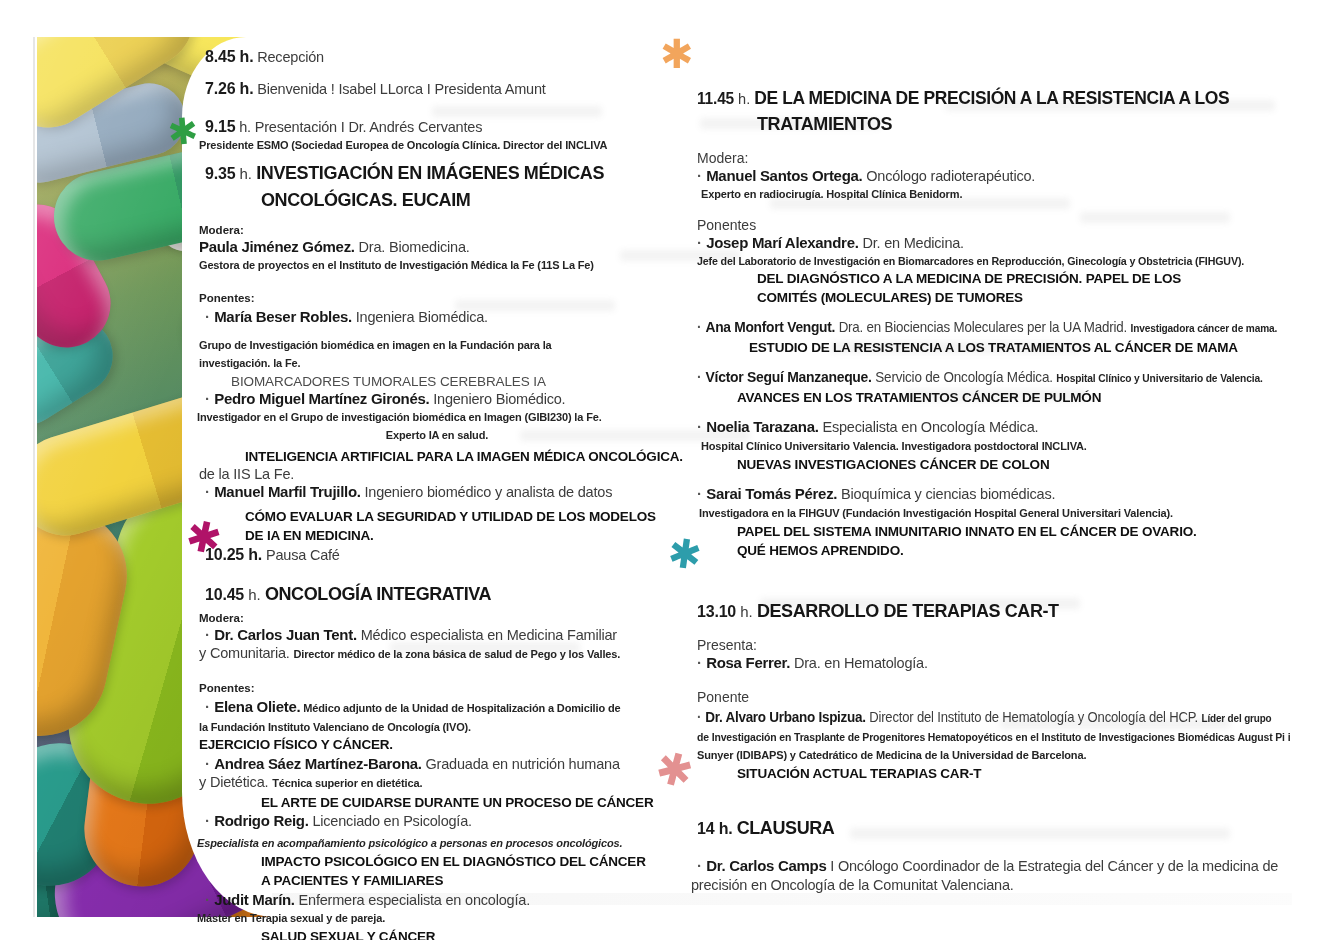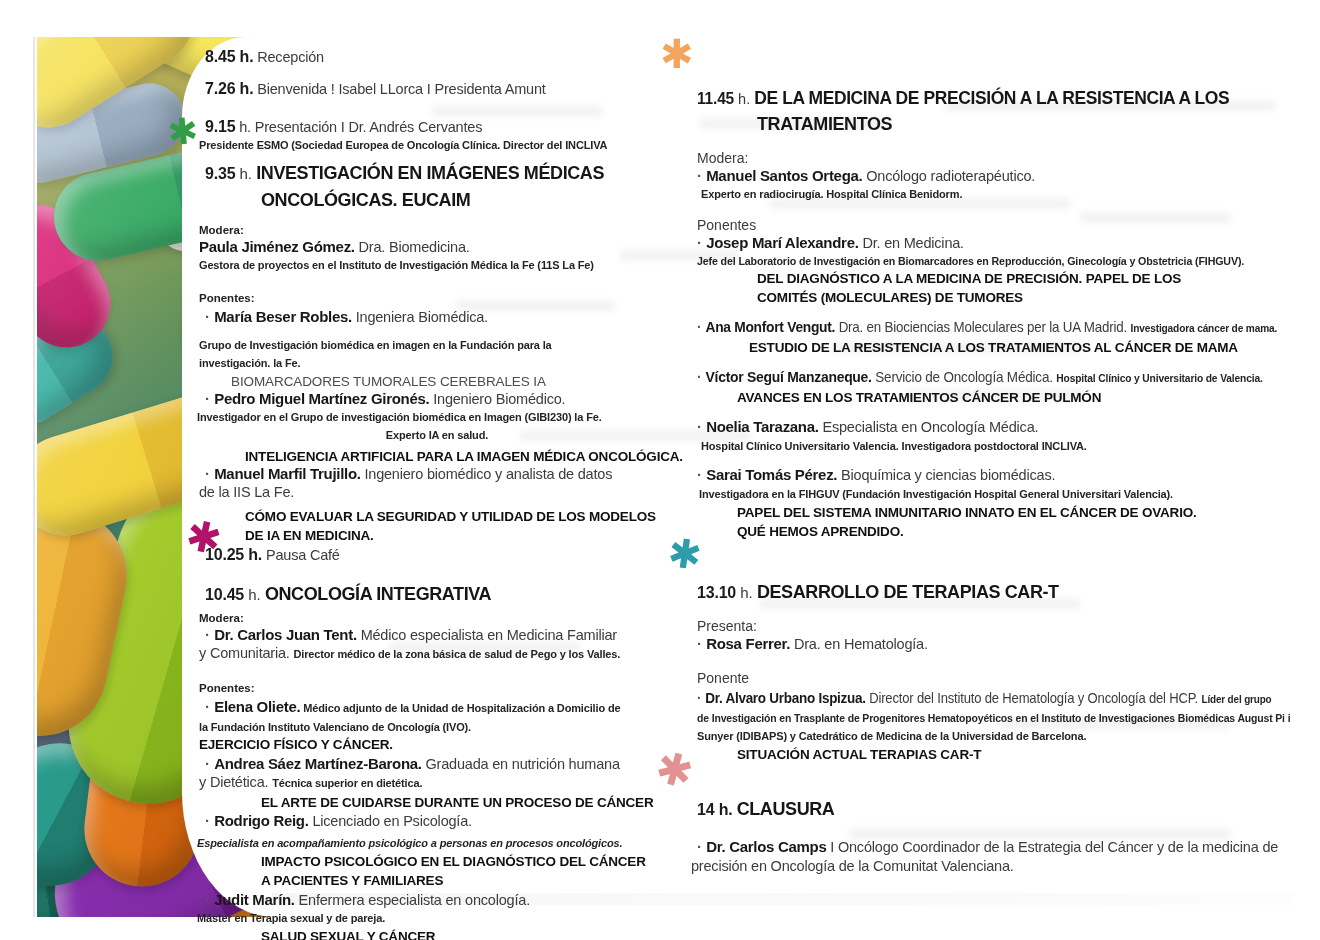--- a/index.html
+++ b/index.html
@@ -103,22 +103,22 @@
       <div class="line" style="line-height: 15px; margin-top: 0px; margin-left: -6px;"><span class="seg-small">Gestora de proyectos en el Instituto de Investigación Médica la Fe (11S La Fe)</span></div>
       <div class="line" style="line-height: 15px; margin-top: 16px; margin-left: -6px;"><span class="seg-label">Ponentes:</span></div>
       <div class="line" style="line-height: 18px; margin-top: 2px;"><span class="seg-bullet">· </span><span class="seg-name">María Beser Robles.</span><span class="seg-reg"> Ingeniera Biomédica.</span></div>
       <div class="line" style="line-height: 15px; margin-top: 10px; margin-left: -6px;"><span class="seg-small">Grupo de Investigación biomédica en imagen en la Fundación para la</span></div>
       <div class="line" style="line-height: 15px; margin-top: 1px; margin-left: -6px;"><span class="seg-small">investigación.  la Fe.</span></div>
       <div class="line" style="line-height: 17px; margin-top: 1px; margin-left: 26px;"><span class="seg-plain">BIOMARCADORES TUMORALES CEREBRALES IA</span></div>
       <div class="line" style="line-height: 18px; margin-top: 0px;"><span class="seg-bullet">· </span><span class="seg-name">Pedro Miguel Martínez Gironés.</span><span class="seg-reg"> Ingeniero Biomédico.</span></div>
       <div class="line" style="line-height: 15px; margin-top: 0px; margin-left: -8px;"><span class="seg-small">Investigador en el Grupo de investigación biomédica en Imagen (GIBI230) la Fe.</span></div>
       <div class="line" style="line-height: 15px; margin-top: 1px; margin-left: -6px; text-align: center;"><span class="seg-small">Experto IA en salud.</span></div>
       <div class="line" style="line-height: 17px; margin-top: 4px; margin-left: 40px;"><span class="seg-talk">INTELIGENCIA ARTIFICIAL PARA LA IMAGEN MÉDICA ONCOLÓGICA.</span></div>
+      <div class="line" style="line-height: 18px; margin-top: 0px; margin-left: -6px;"><span class="seg-reg">de la IIS La Fe.</span></div>
       <div class="line" style="line-height: 18px; margin-top: 0px;"><span class="seg-bullet">· </span><span class="seg-name">Manuel Marfil Trujillo.</span><span class="seg-reg"> Ingeniero biomédico y analista de datos</span></div>
-      <div class="line" style="line-height: 18px; margin-top: 0px; margin-left: -6px;"><span class="seg-reg">de la IIS La Fe.</span></div>
       <div class="line" style="line-height: 17px; margin-top: 6px; margin-left: 40px;"><span class="seg-talk">CÓMO EVALUAR LA SEGURIDAD Y UTILIDAD DE LOS MODELOS</span></div>
       <div class="line" style="line-height: 17px; margin-top: 1px; margin-left: 40px;"><span class="seg-talk">DE IA EN MEDICINA.</span></div>
       <div class="line" style="line-height: 18px; margin-top: 2px;"><span class="seg-time">10.25 h.</span><span class="seg-reg"> Pausa Café</span></div>
       <div class="line" style="line-height: 24px; margin-top: 18px;"><span class="seg-time">10.45</span><span class="seg-hsep"> h. </span><span class="seg-hd">ONCOLOGÍA INTEGRATIVA</span></div>
       <div class="line" style="line-height: 15px; margin-top: 2px; margin-left: -6px;"><span class="seg-label">Modera:</span></div>
       <div class="line" style="line-height: 18px; margin-top: 0px;"><span class="seg-bullet">· </span><span class="seg-name">Dr. Carlos Juan Tent.</span><span class="seg-reg"> Médico especialista en Medicina Familiar</span></div>
       <div class="line" style="line-height: 18px; margin-top: 0px; margin-left: -6px;"><span class="seg-reg">y Comunitaria. </span><span class="seg-small">Director médico de la zona básica de salud de Pego y los Valles.</span></div>
       <div class="line" style="line-height: 15px; margin-top: 16px; margin-left: -6px;"><span class="seg-label">Ponentes:</span></div>
       <div class="line" style="line-height: 18px; margin-top: 2px;"><span class="seg-bullet">· </span><span class="seg-name">Elena Oliete.</span><span class="seg-small"> Médico adjunto de la Unidad de Hospitalización a Domicilio de</span></div>
       <div class="line" style="line-height: 15px; margin-top: 1px; margin-left: -6px;"><span class="seg-small">la Fundación Instituto Valenciano de Oncología (IVO).</span></div>
@@ -144,20 +144,21 @@
       <div class="line" style="line-height: 18px; margin-top: 0px;"><span class="seg-bullet">· </span><span class="seg-name">Josep Marí Alexandre.</span><span class="seg-reg"> Dr. en Medicina.</span></div>
       <div class="line" style="line-height: 15px; margin-top: 0px; transform: scaleX(0.97);"><span class="seg-small">Jefe del Laboratorio de Investigación en Biomarcadores en Reproducción, Ginecología y Obstetricia (FIHGUV).</span></div>
       <div class="line" style="line-height: 17px; margin-top: 0px; margin-left: 60px;"><span class="seg-talk">DEL DIAGNÓSTICO A LA MEDICINA DE PRECISIÓN. PAPEL DE LOS</span></div>
       <div class="line" style="line-height: 17px; margin-top: 1px; margin-left: 60px;"><span class="seg-talk">COMITÉS (MOLECULARES) DE TUMORES</span></div>
       <div class="line" style="line-height: 18px; margin-top: 12px; transform: scaleX(0.92);"><span class="seg-bullet">· </span><span class="seg-name">Ana Monfort Vengut.</span><span class="seg-reg"> Dra. en Biociencias Moleculares per la UA Madrid. </span><span class="seg-small">Investigadora cáncer de mama.</span></div>
       <div class="line" style="line-height: 17px; margin-top: 1px; margin-left: 52px;"><span class="seg-talk">ESTUDIO DE LA RESISTENCIA A LOS TRATAMIENTOS AL CÁNCER DE MAMA</span></div>
       <div class="line" style="line-height: 18px; margin-top: 12px; transform: scaleX(0.93);"><span class="seg-bullet">· </span><span class="seg-name">Víctor Seguí Manzaneque.</span><span class="seg-reg"> Servicio de Oncología Médica. </span><span class="seg-small">Hospital Clínico y Universitario de Valencia.</span></div>
       <div class="line" style="line-height: 17px; margin-top: 1px; margin-left: 40px;"><span class="seg-talk">AVANCES EN LOS TRATAMIENTOS CÁNCER DE PULMÓN</span></div>
       <div class="line" style="line-height: 18px; margin-top: 12px;"><span class="seg-bullet">· </span><span class="seg-name">Noelia Tarazana.</span><span class="seg-reg"> Especialista en Oncología Médica.</span></div>
       <div class="line" style="line-height: 15px; margin-top: 1px; margin-left: 4px;"><span class="seg-small">Hospital Clínico Universitario Valencia. Investigadora postdoctoral INCLIVA.</span></div>
+      <div class="line" style="line-height: 17px; margin-top: 1px; margin-left: 40px;"><span class="seg-talk">NUEVAS INVESTIGACIONES CÁNCER DE COLON</span></div>
       <div class="line" style="line-height: 18px; margin-top: 12px;"><span class="seg-bullet">· </span><span class="seg-name">Sarai Tomás Pérez.</span><span class="seg-reg"> Bioquímica y ciencias biomédicas.</span></div>
       <div class="line" style="line-height: 15px; margin-top: 1px; margin-left: 2px;"><span class="seg-small">Investigadora en la FIHGUV (Fundación Investigación Hospital General Universitari Valencia).</span></div>
       <div class="line" style="line-height: 17px; margin-top: 1px; margin-left: 40px;"><span class="seg-talk">PAPEL DEL SISTEMA INMUNITARIO INNATO EN EL CÁNCER DE OVARIO.</span></div>
       <div class="line" style="line-height: 17px; margin-top: 1px; margin-left: 40px;"><span class="seg-talk">QUÉ HEMOS APRENDIDO.</span></div>
       <div class="line" style="line-height: 24px; margin-top: 40px;"><span class="seg-time">13.10</span><span class="seg-hsep"> h. </span><span class="seg-hd">DESARROLLO DE TERAPIAS CAR-T</span></div>
       <div class="line" style="line-height: 17px; margin-top: 12px;"><span class="seg-rlabel">Presenta:</span></div>
       <div class="line" style="line-height: 18px; margin-top: 0px;"><span class="seg-bullet">· </span><span class="seg-name">Rosa Ferrer.</span><span class="seg-reg"> Dra. en Hematología.</span></div>
       <div class="line" style="line-height: 17px; margin-top: 16px;"><span class="seg-rlabel">Ponente</span></div>
       <div class="line" style="line-height: 18px; margin-top: 2px; transform: scaleX(0.9);"><span class="seg-bullet">· </span><span class="seg-name">Dr. Alvaro Urbano Ispizua.</span><span class="seg-reg"> Director del Instituto de Hematología y Oncología del HCP. </span><span class="seg-small">Líder del grupo</span></div>
       <div class="line" style="line-height: 15px; margin-top: 1px; transform: scaleX(0.95);"><span class="seg-small">de Investigación en Trasplante de Progenitores Hematopoyéticos en el Instituto de Investigaciones Biomédicas August Pi i</span></div>

